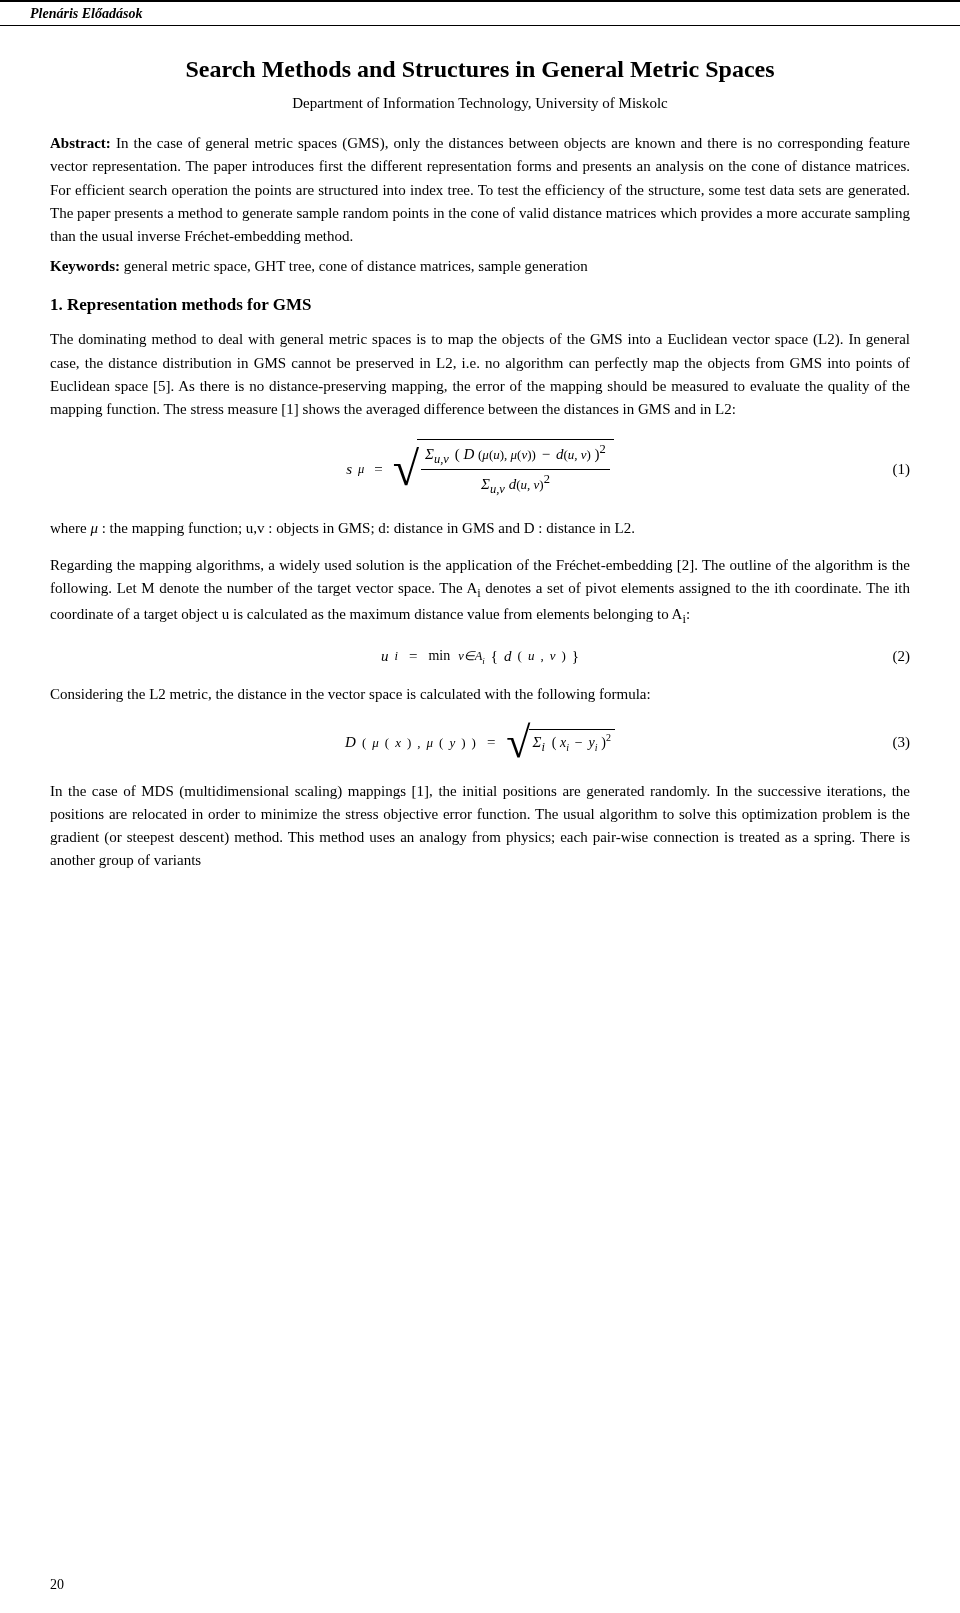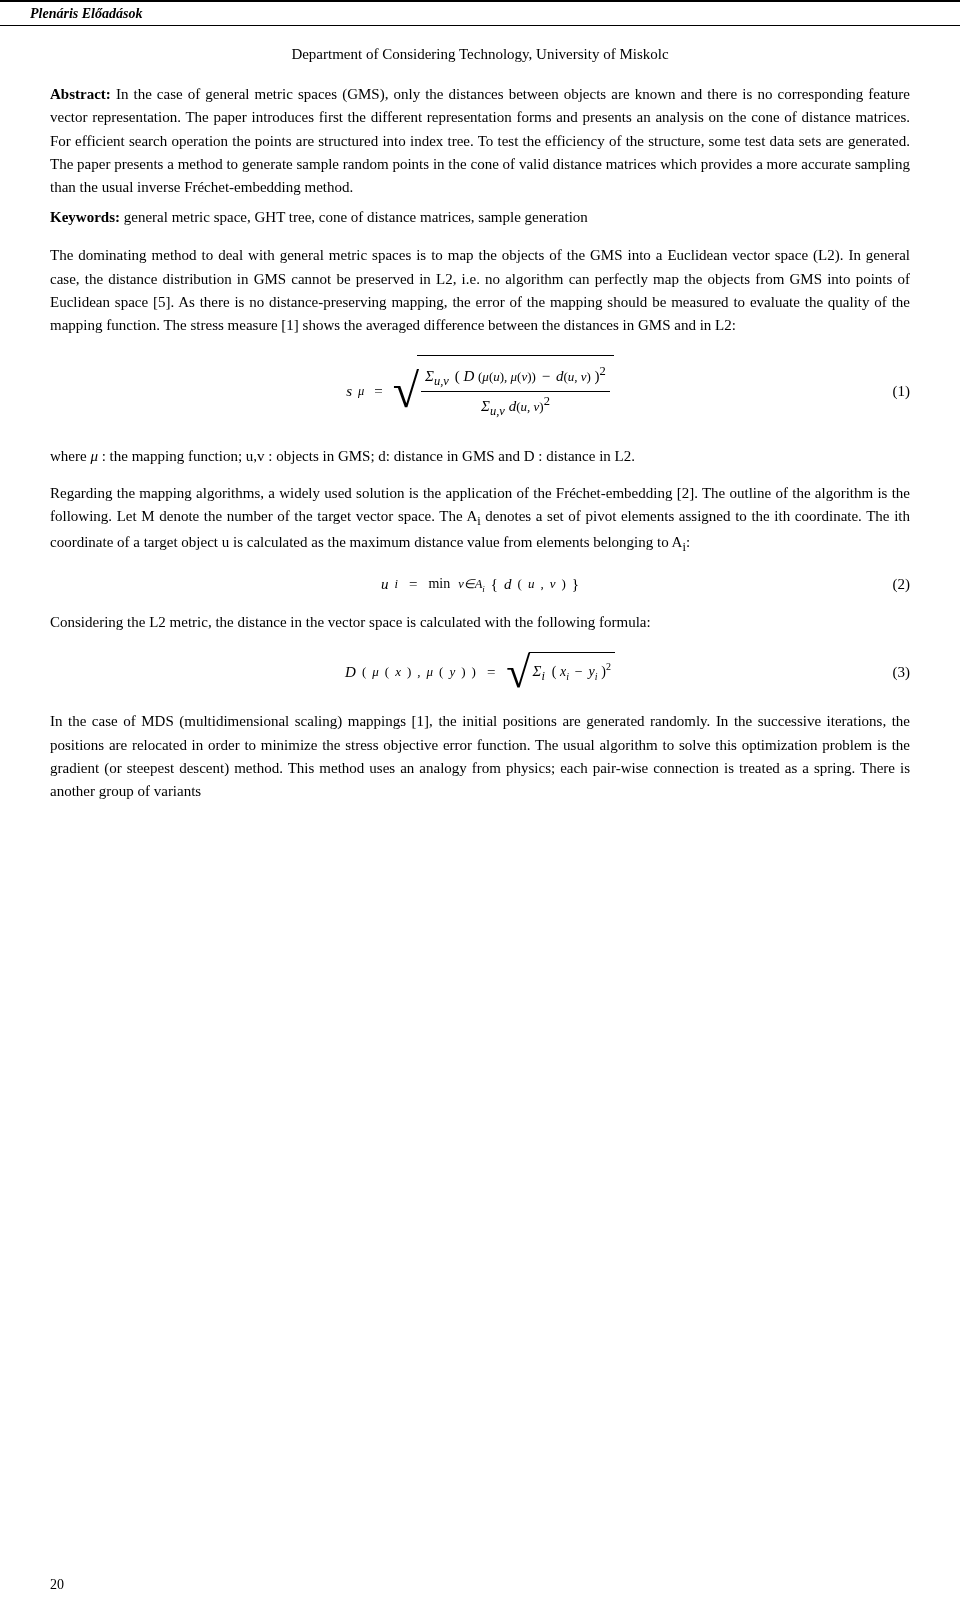--- a/index.html
+++ b/index.html
@@ -94,21 +94,21 @@
     .math-denominator {
       padding: 2px 4px 0 4px;
     }
     .sqrt-wrapper {
       display: inline-flex;
       align-items: center;
       vertical-align: middle;
     }
     .sqrt-content {
       border-top: 1.5px solid #000;
-      padding: 8px 4px;
+      padding: 2px 4px;
     }
     .eq-container {
       display: flex;
       align-items: center;
       justify-content: center;
       margin: 18px auto;
       position: relative;
       width: 100%;
     }
     .eq-num {
@@ -121,32 +121,37 @@
 <body>
 
 <div>
   <div class="header-line">
     <span class="header-text">Plenáris Előadások</span>
   </div>
 </div>
 
 <div class="page-content">
 
-  <div class="affiliation">Department of Considering Technology, University of Miskolc</div>
+  <div class="main-title">Search Methods and Structures in General Metric Spaces</div>
+  <div class="affiliation">Department of Information Technology, University of Miskolc</div>
 
   <div class="abstract-block body-text">
     <span class="abstract-label">Abstract:</span>
     <span>In the case of general metric spaces (GMS), only the distances between objects are known and there is no corresponding feature vector representation. The paper introduces first the different representation forms and presents an analysis on the cone of distance matrices. For efficient search operation the points are structured into index tree. To test the efficiency of the structure, some test data sets are generated. The paper presents a method to generate sample random points in the cone of valid distance matrices which provides a more accurate sampling than the usual inverse Fréchet-embedding method.</span>
   </div>
 
   <div class="keywords-block">
     <span class="keywords-label">Keywords:</span>
     <span>  general metric space, GHT tree, cone of distance matrices, sample generation</span>
   </div>
 
+  <div class="section-title">
+    <span>1.</span>
+    <span>Representation methods for GMS</span>
+  </div>
 
   <div class="body-text">The dominating method to deal with general metric spaces is to map the objects of the GMS into a Euclidean vector space (L2). In general case, the distance distribution in GMS cannot be preserved in L2, i.e. no algorithm can perfectly map the objects from GMS into points of Euclidean space [5]. As there is no distance-preserving mapping, the error of the mapping should be measured to evaluate the quality of the mapping function. The stress measure [1] shows the averaged difference between the distances in GMS and in L2:</div>
 
   <div class="eq-container">
     <div style="display:flex; align-items:center; gap:6px;">
 
       <span style="font-style:italic; font-size:15px;">s</span>
         <sub style="font-style:italic;">μ</sub>
       <span style="font-size:15px; margin: 0 4px;">=</span>
       <div class="sqrt-wrapper">

